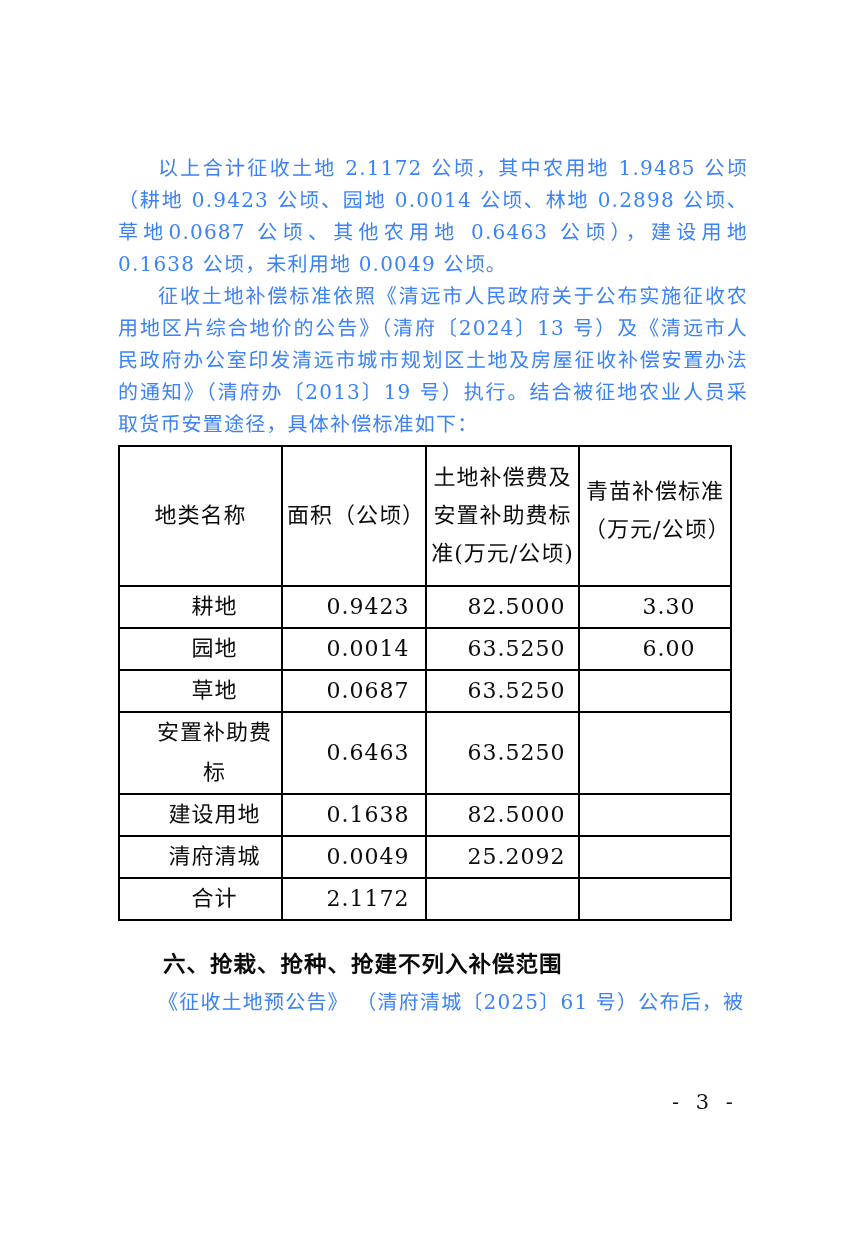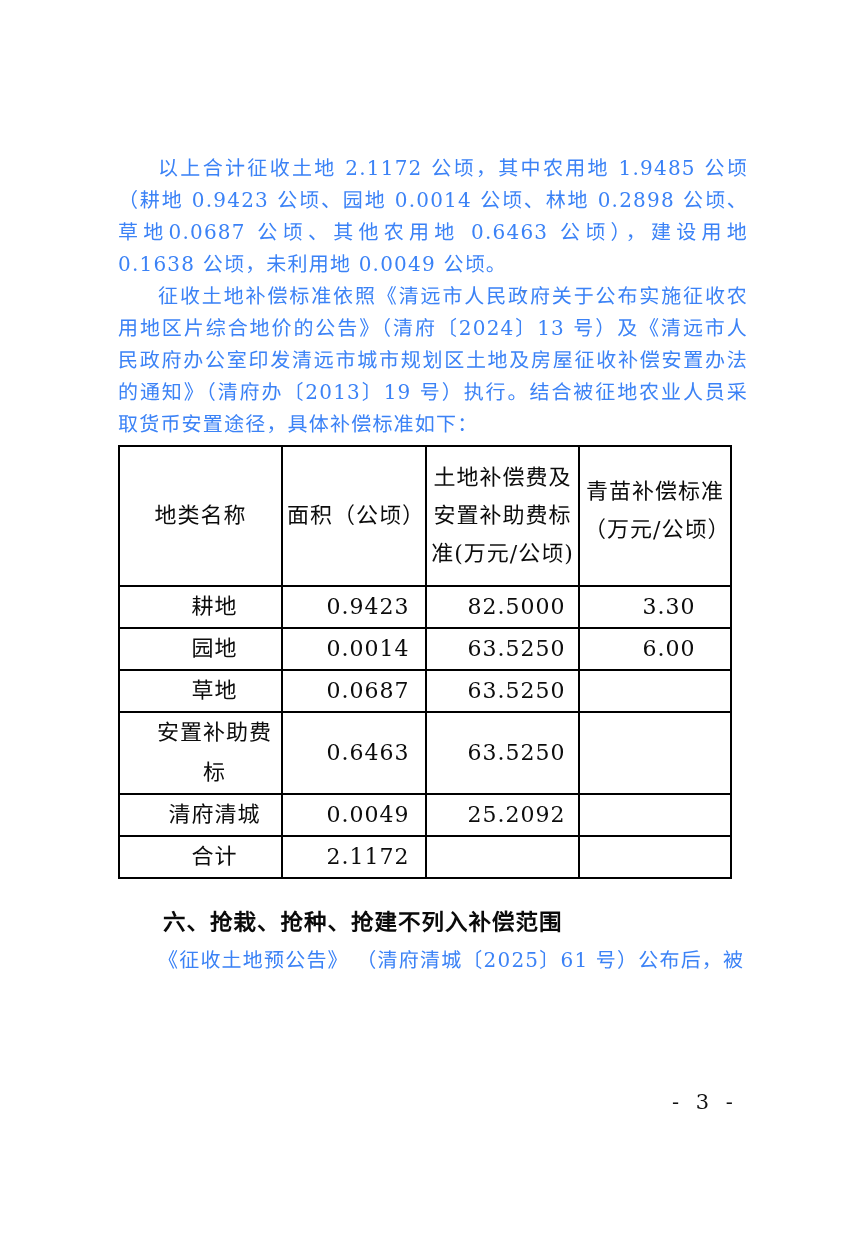--- a/index.html
+++ b/index.html
@@ -150,20 +150,26 @@
           <td>63.5250</td>
           <td></td>
         </tr>
         <tr>
           <td>安置补助费标</td>
           <td>0.6463</td>
           <td>63.5250</td>
           <td></td>
         </tr>
         <tr>
+          <td>建设用地</td>
+          <td>0.1638</td>
+          <td>82.5000</td>
+          <td></td>
+        </tr>
+        <tr>
           <td>清府清城</td>
           <td>0.0049</td>
           <td>25.2092</td>
           <td></td>
         </tr>
         <tr>
           <td>合计</td>
           <td>2.1172</td>
           <td></td>
           <td></td>

